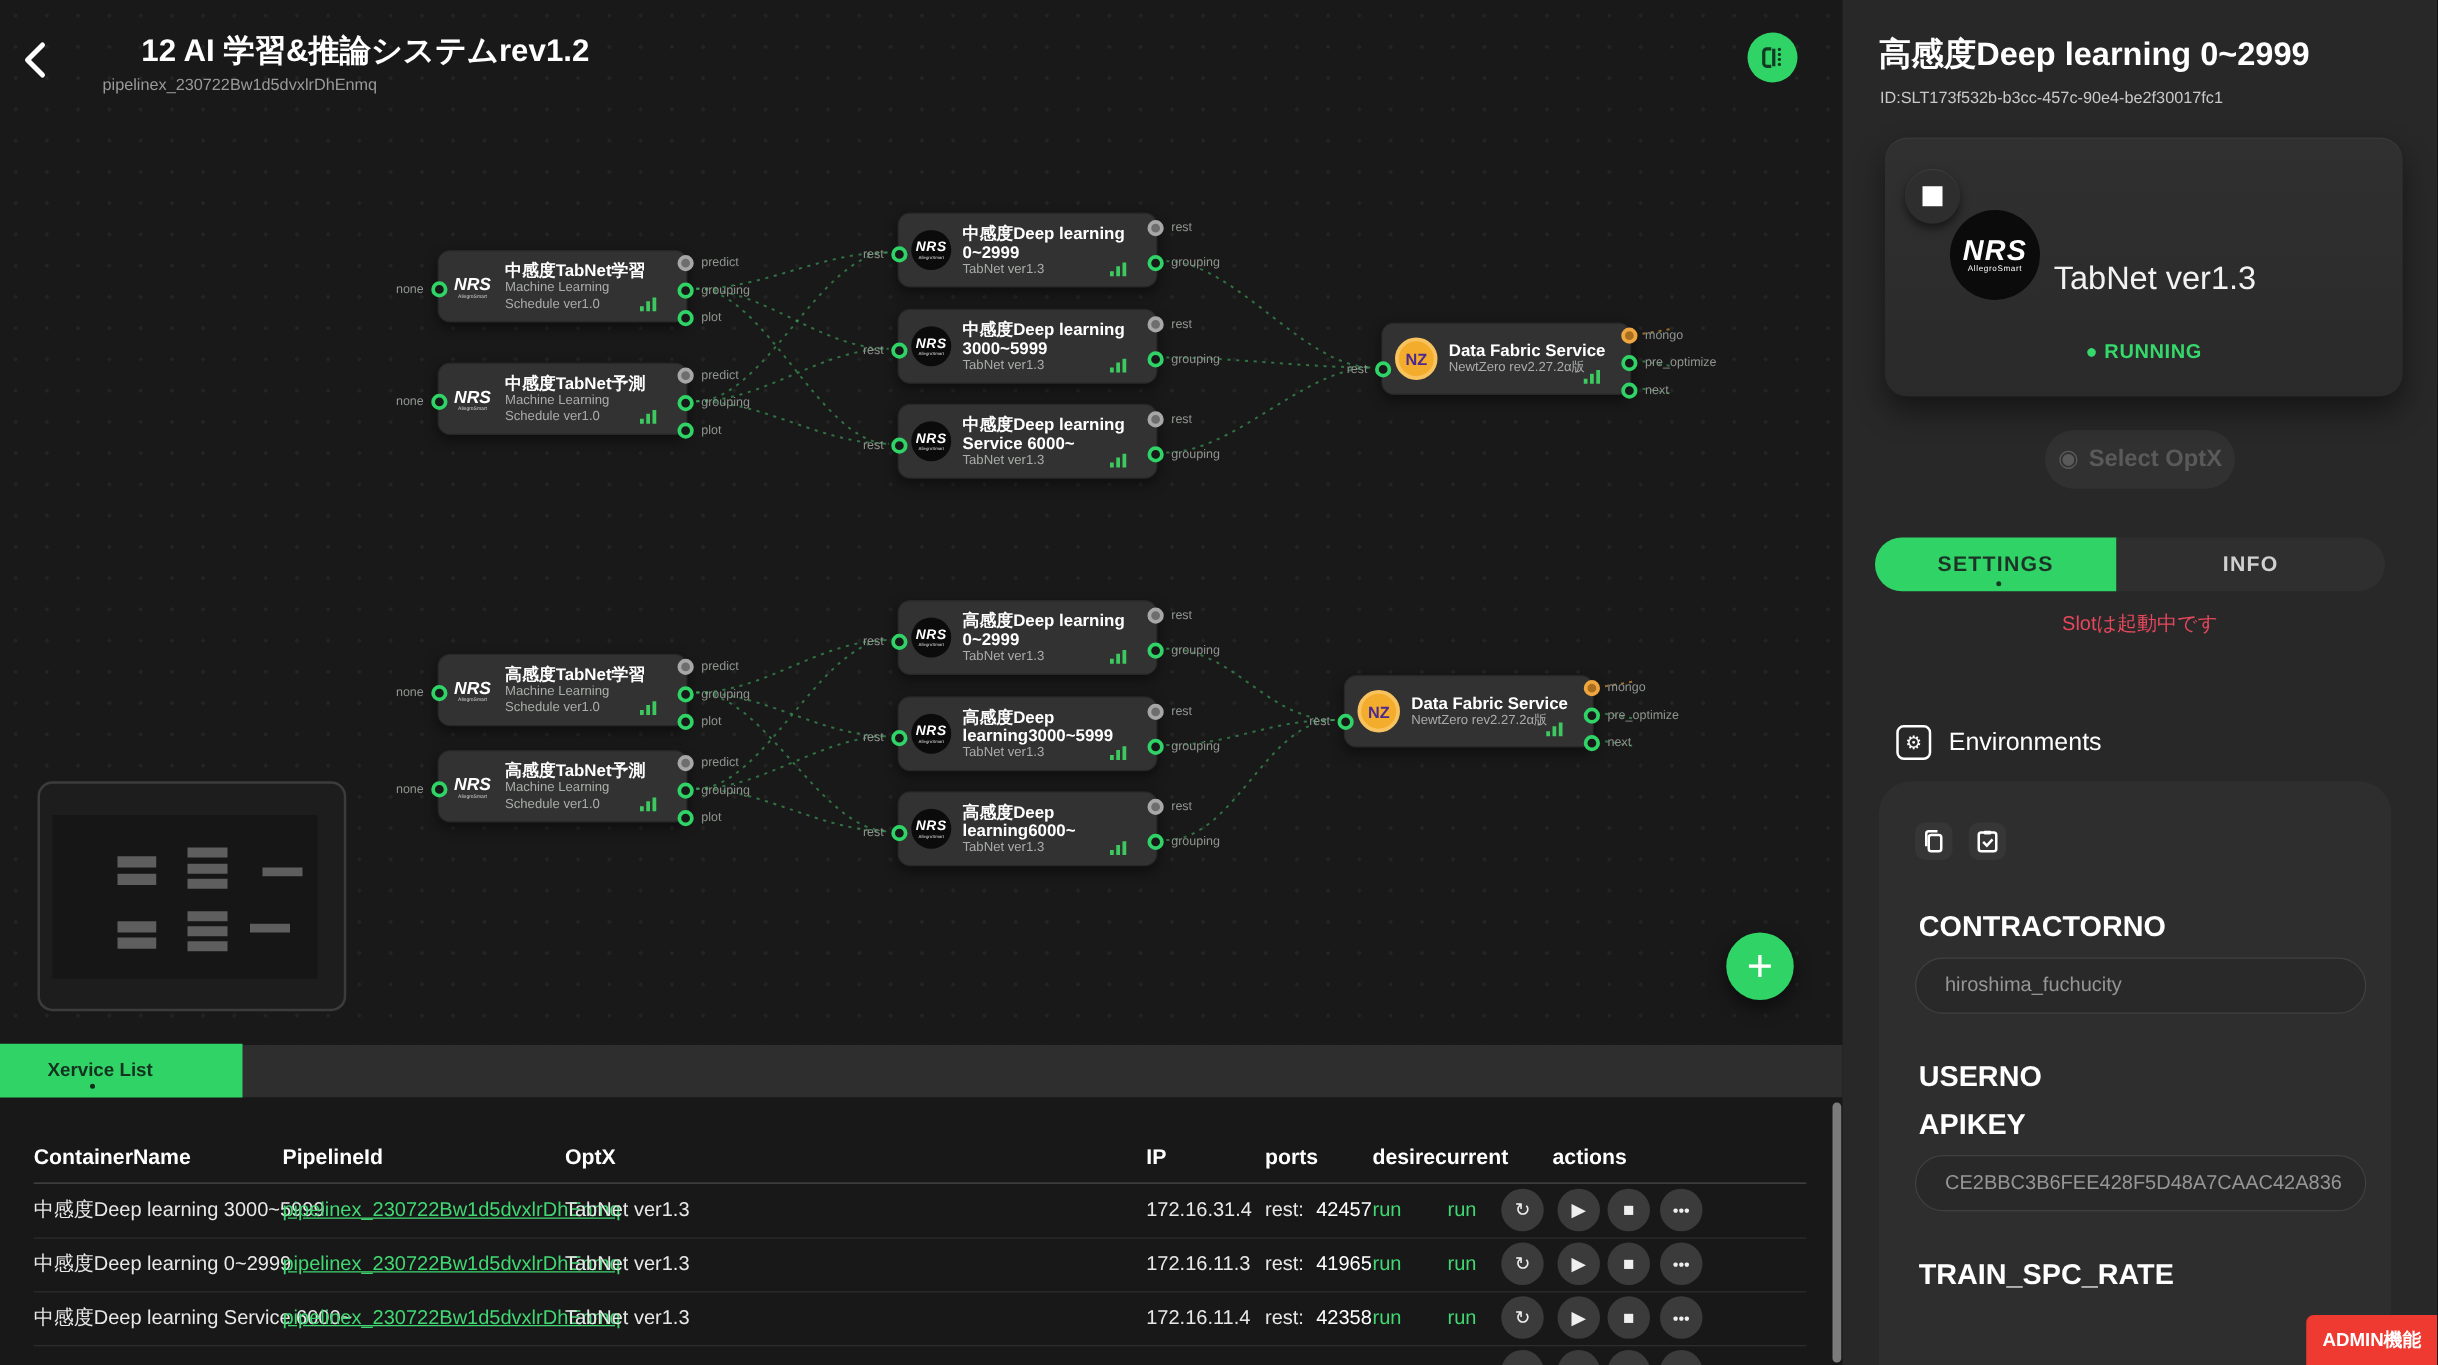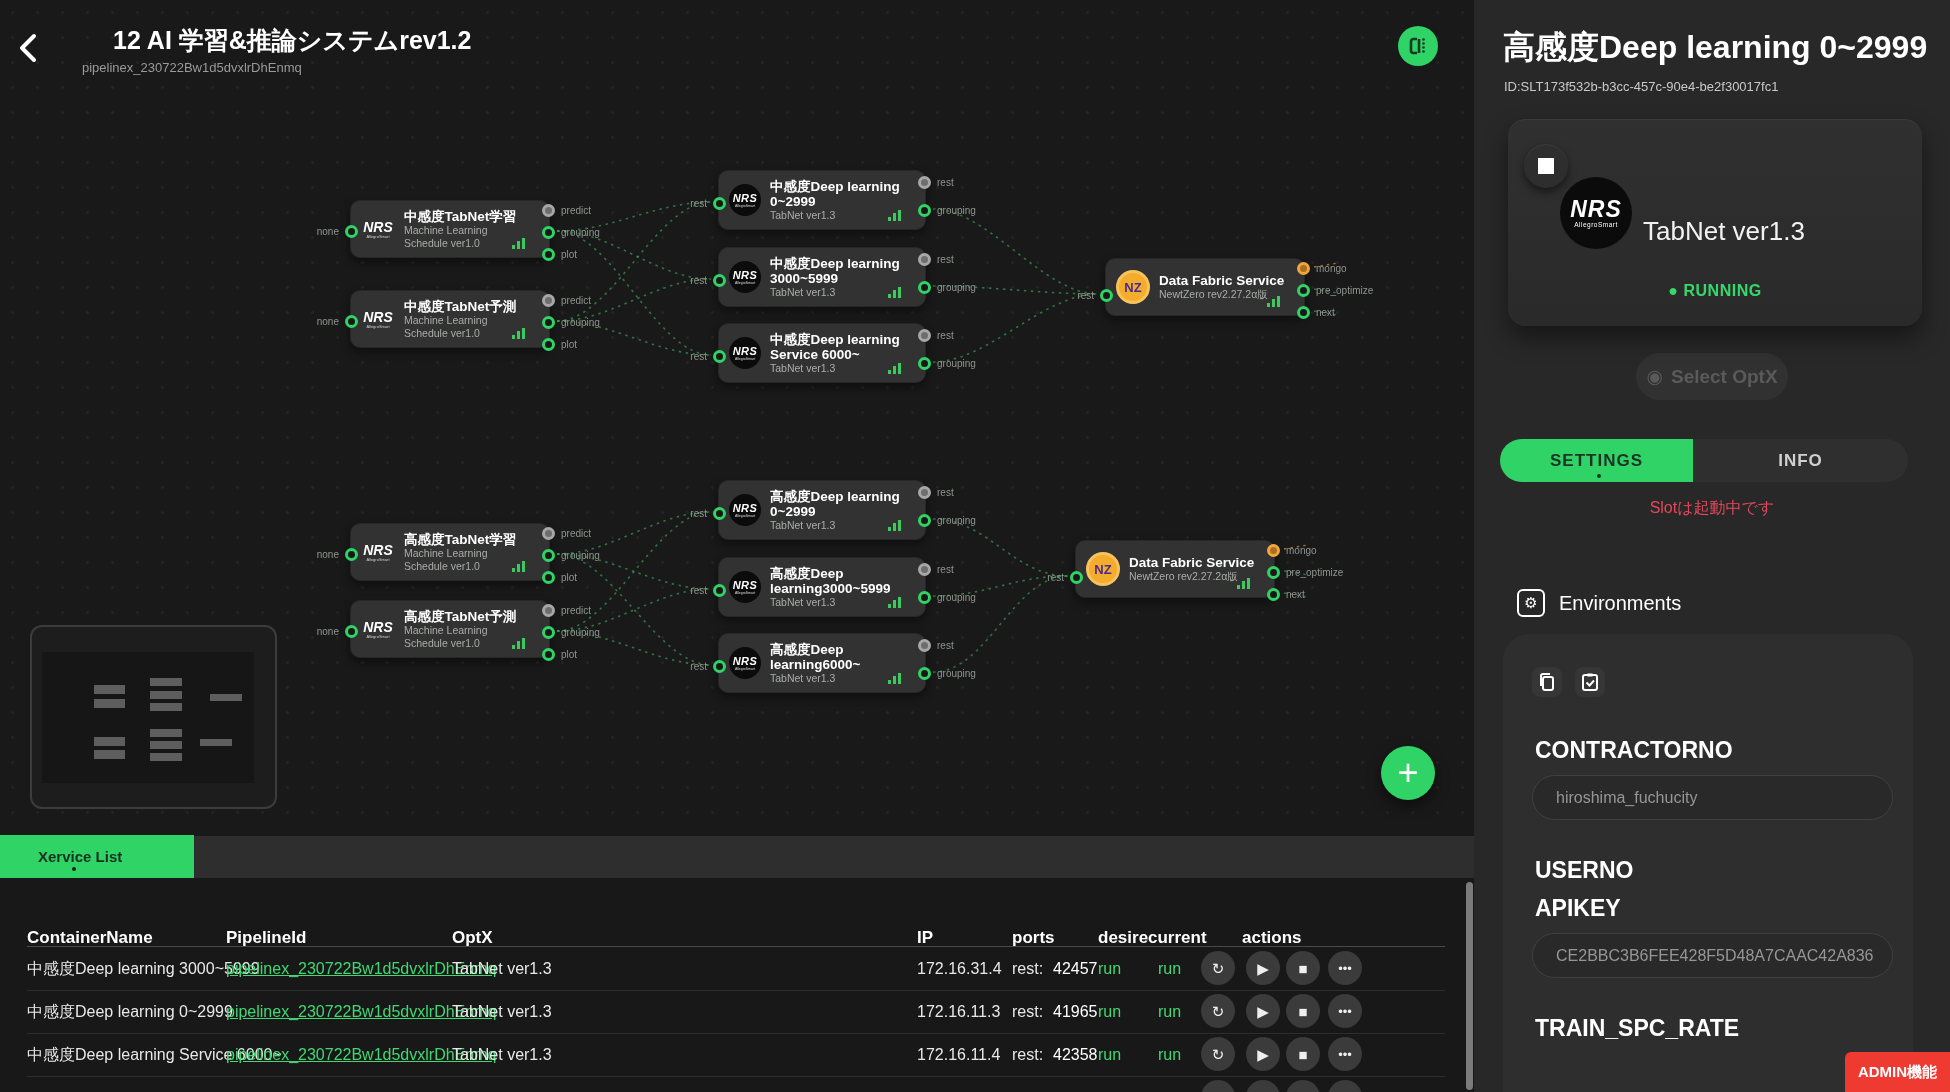--- a/index.html
+++ b/index.html
@@ -45,38 +45,38 @@
   #fab{position:absolute;left:1381px;top:746px;width:54px;height:54px;border-radius:50%;background:#2fd366;
     box-shadow:0 6px 14px rgba(0,0,0,.5);color:#fff;font-size:36px;display:flex;align-items:center;justify-content:center;cursor:pointer;}
   
   #tabstrip{position:absolute;left:0;top:836px;width:1474px;height:42px;background:#2e2e2e;}
   #xtab{position:absolute;left:0;top:-1px;width:194px;height:44px;background:#2fd366;cursor:pointer;}
   #xtab .lbl{position:absolute;left:38px;top:0;line-height:43px;font-size:15px;font-weight:bold;color:#14321f;}
   #xtab .dot{position:absolute;left:72px;top:32px;width:4px;height:4px;border-radius:50%;background:#0f2a1a;}
   
   #tablewrap{position:absolute;left:0;top:878px;width:1474px;height:214px;background:#181818;}
   #thead{position:absolute;left:27px;top:38px;width:1418px;height:26px;font-size:17px;font-weight:bold;color:#fff;}
-  #thead span{position:absolute;top:0;margin-top:12px;}
+  #thead span{position:absolute;top:0;}
   #thead-sep{position:absolute;left:27px;top:68px;width:1418px;border-top:1px solid #4a4a4a;}
   .trow{position:absolute;left:27px;width:1418px;height:43px;border-bottom:1px solid #2d2d2d;font-size:16px;color:#e8e8e8;}
   .trow span{position:absolute;line-height:43px;white-space:nowrap;}
   .c-name{left:0;}
   .c-pipe{left:199px;color:#40d873;text-decoration:underline;cursor:pointer;}
   .c-optx{left:425px;}
   .c-ip{left:890px;}
   .c-plab{left:985px;}
   .c-pnum{left:1026px;color:#fff;}
   .c-des{left:1071px;color:#40d873;}
   .c-cur{left:1131px;color:#40d873;}
   .abtn{position:absolute;top:4px;width:34px;height:34px;border-radius:50%;background:#3b3b3b;color:#efefef;
     display:flex;align-items:center;justify-content:center;cursor:pointer;font-size:15px;}
   #vscroll{position:absolute;left:1466px;top:882px;width:7px;height:208px;border-radius:4px;background:#8d8d8d;opacity:.85;}
   
   #sidebar{position:absolute;left:1474px;top:0;width:476px;height:1092px;background:#282828;overflow:hidden;}
-  #sb-title{margin:26px 0 0 29px;font-size:32px;font-weight:bold;color:#fff;}
+  #sb-title{margin:26px 0 0 29px;font-size:26px;font-weight:bold;color:#fff;}
   #sb-id{margin:9px 0 0 30px;font-size:13px;color:#c9c9c9;}
   #sb-card{position:relative;margin:25px 0 0 34px;width:414px;height:207px;border-radius:18px;
     background:linear-gradient(#303030,#2a2a2a);box-shadow:0 12px 24px rgba(0,0,0,.45),inset 0 1px 0 rgba(255,255,255,.05);}
   #stopbtn{position:absolute;left:16px;top:25px;width:44px;height:44px;border-radius:50%;background:#2e2e2e;
     box-shadow:0 4px 8px rgba(0,0,0,.5),inset 0 1px 1px rgba(255,255,255,.07);display:flex;align-items:center;justify-content:center;cursor:pointer;}
   #stopbtn .sq{width:16px;height:16px;background:#fff;}
   #sb-logo{position:absolute;left:52px;top:58px;width:72px;height:72px;border-radius:50%;background:#0b0b0b;
     display:flex;flex-direction:column;align-items:center;justify-content:center;color:#fff;}
   #sb-logo .l1{font-size:23px;font-weight:bold;font-style:italic;letter-spacing:1px;line-height:24px;}
   #sb-logo .l2{font-size:6.5px;letter-spacing:.5px;line-height:8px;}

